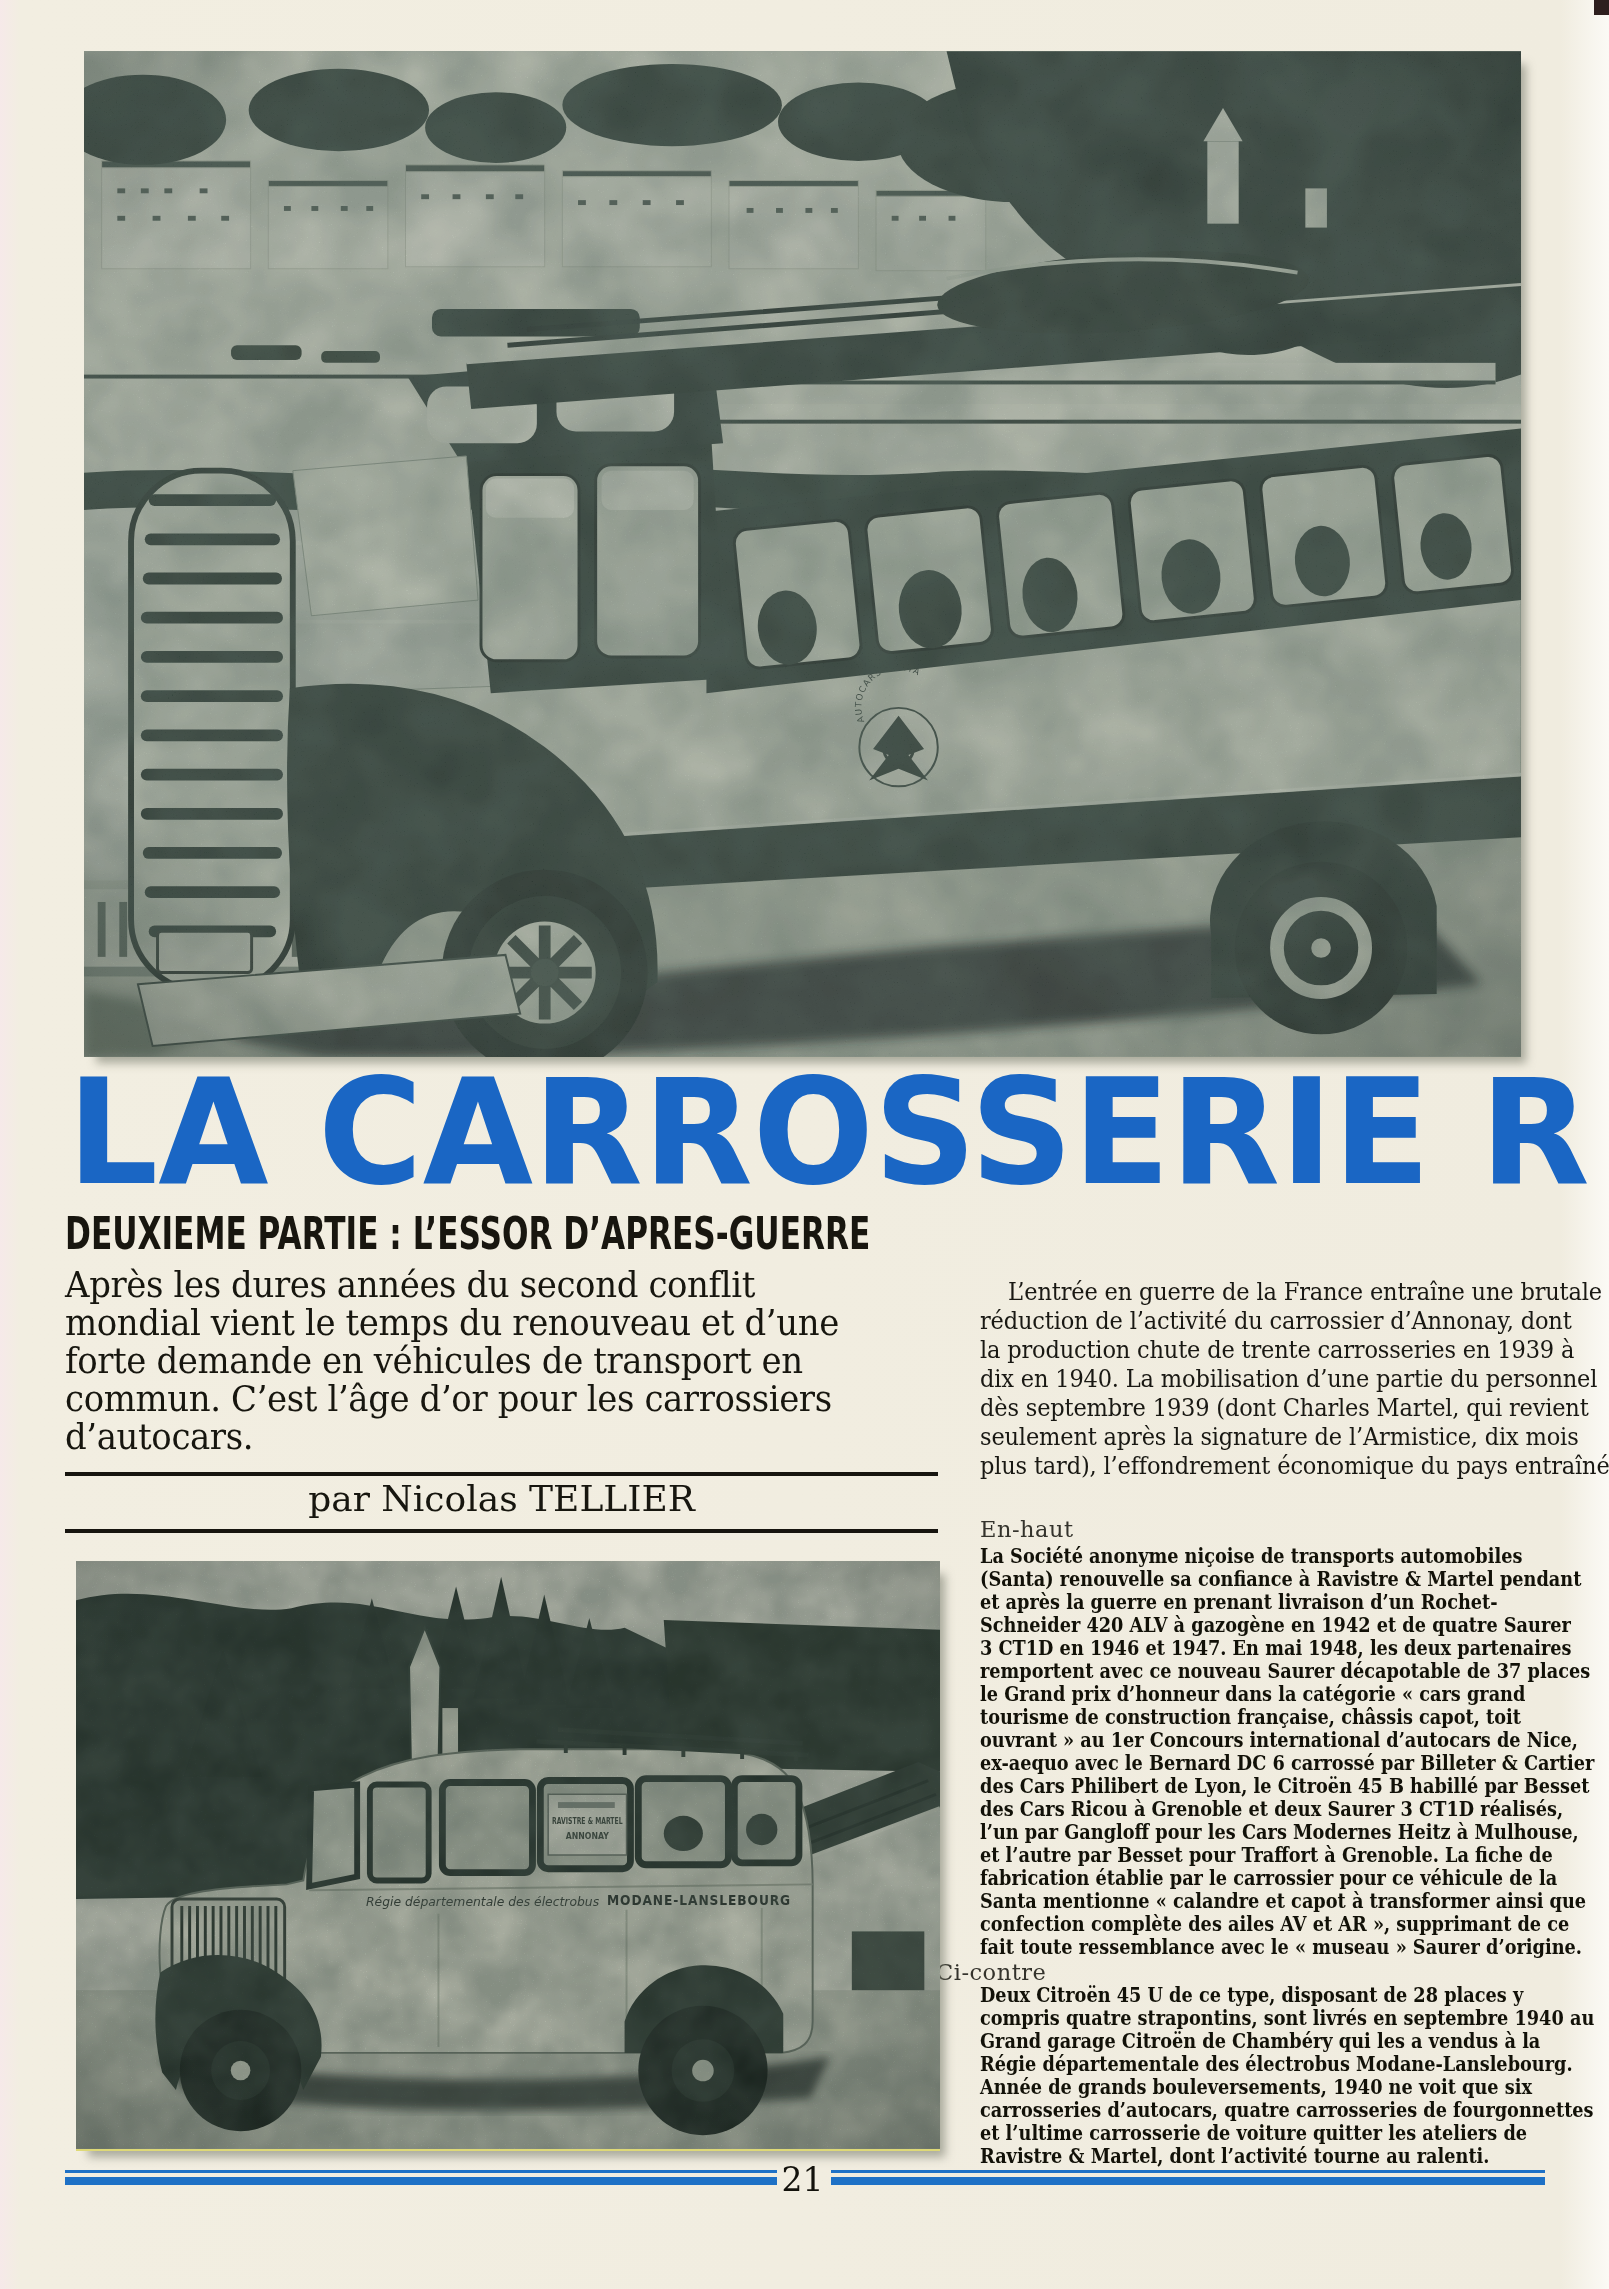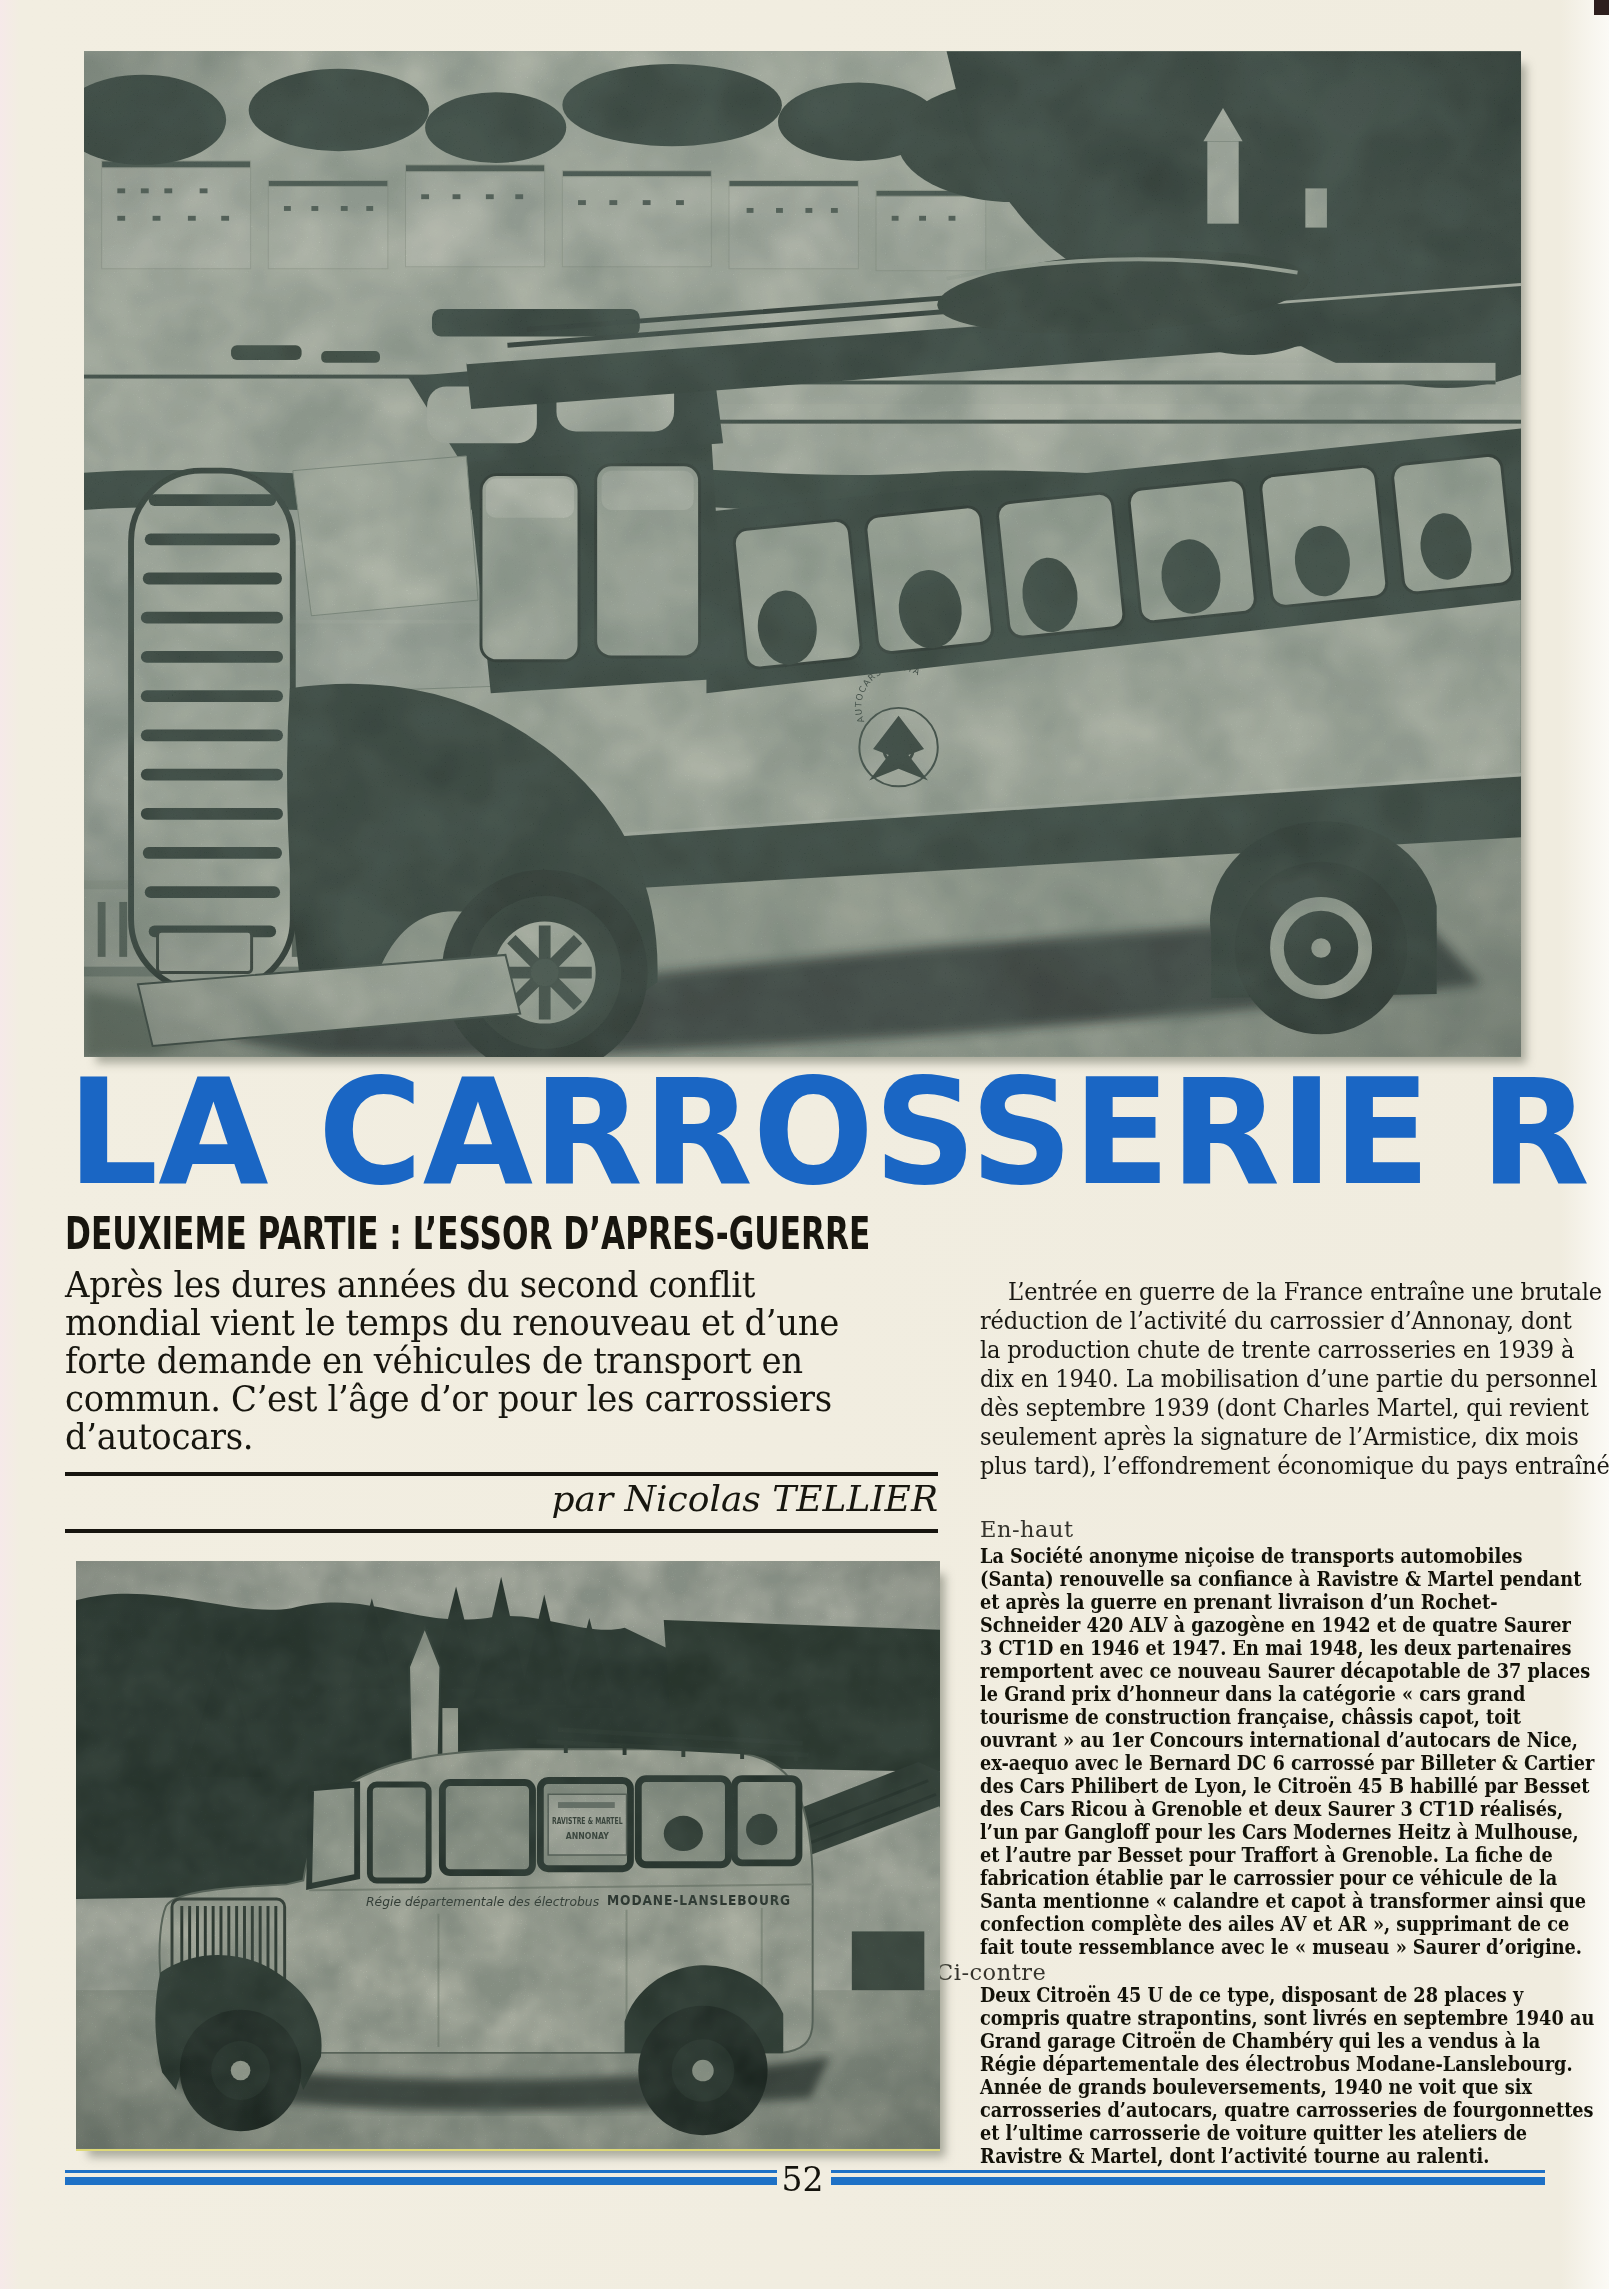--- a/index.html
+++ b/index.html
@@ -5,21 +5,21 @@
   html,body{margin:0;padding:0}
   body{width:1609px;height:2290px;position:relative;overflow:hidden;
        background:#efece0;font-family:"DejaVu Serif",serif;color:#17160f}
   #page{position:absolute;inset:0;
         background:linear-gradient(90deg,#f6e9e9 0,#f2eee1 19.6px,#f0ecdf 97%,#f8f6ef 1594px,#fbfaf5 100%)}
   .abs{position:absolute}
   .photo{box-shadow:8.8px 9.8px 8.8px -2.9px rgba(112,114,100,.55);background:#dfe3d4;overflow:hidden}
   .pre{white-space:pre;transform-origin:left top}
   #intro{left:65px;top:1266px;font-size:35px;line-height:38px;letter-spacing:-0.4px;transform:scaleX(.97)}
   .rule{background:#17150f;height:3.9px;width:873px;left:65px}
-  #byline{left:65px;top:1478px;width:873px;text-align:right;font-style:italic;font-size:36px}
+  #byline{left:65px;top:1478px;width:873px;text-align:center;font-size:36px}
   #article-par{left:980px;top:1277px;font-size:24.5px;line-height:29px;letter-spacing:-0.2px;transform:scaleX(.92);color:#191813}
   .cap-label{font-size:22.5px;color:#34332c;letter-spacing:0.5px}
   .cap{font-weight:bold;font-size:20.6px;line-height:23px;transform:scaleX(.86);color:#121108}
   #cap-label-top{left:980px;top:1516px}
   #cap-top{left:980px;top:1545px}
   #cap-label-side{left:936px;top:1959px}
   #cap-side{left:980px;top:1984px}
   .frule{background:#1e71c6}
   #f-thin-l{left:65px;top:2170px;width:712px;height:2.9px}
   #f-thin-r{left:831px;top:2170px;width:714px;height:2.9px}
@@ -394,17 +394,17 @@
       <rect width="882" height="600" filter="url(#bblotch)" opacity=".5"></rect>
       <rect width="882" height="600" filter="url(#bg1)" opacity=".18"></rect>
       <rect width="882" height="600" fill="url(#bvig)"></rect>
     </svg>
   </div>
 
   <div id="f-thin-l" class="abs frule"></div>
   <div id="f-thin-r" class="abs frule"></div>
   <div id="f-thick-l" class="abs frule"></div>
   <div id="f-thick-r" class="abs frule"></div>
-  <div id="page-number" class="abs">52</div>
+  <div id="page-number" class="abs">21</div>
 
   <div id="corner" class="abs"></div>
 </div>
 
 
 </body></html>

